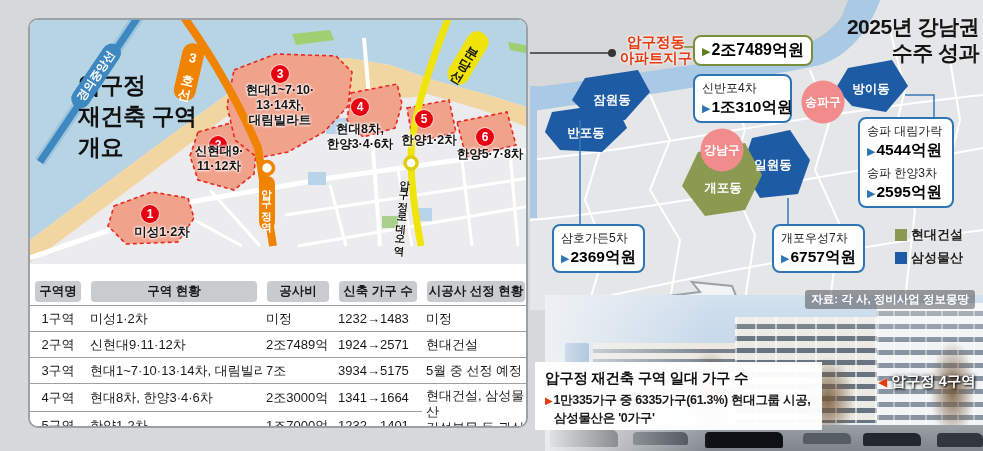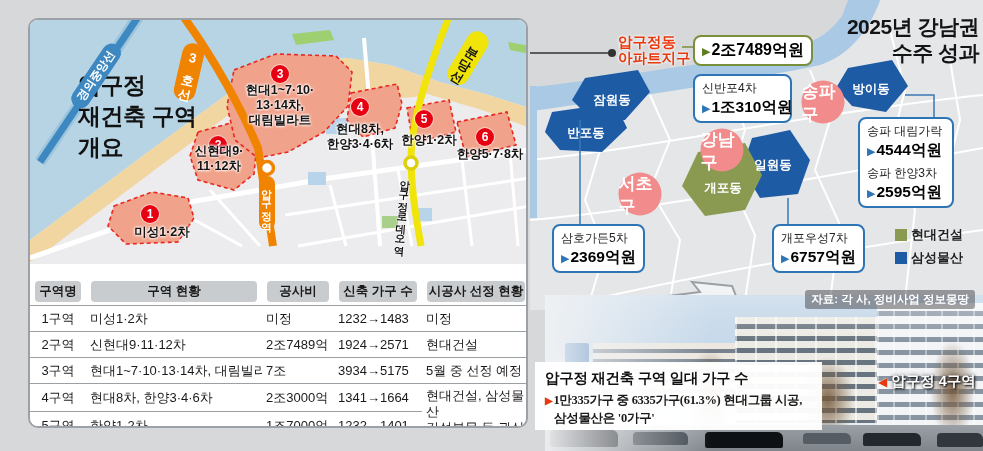--- a/index.html
+++ b/index.html
@@ -34,24 +34,24 @@
   th { padding:2px 2px 3px; }
   .hpill { display:block; margin:0 3px; background:#c9cccf; border-radius:4px; padding:2px 0; font-weight:700; font-size:12.5px; text-align:center; color:#1a1a1a; white-space:nowrap; }
   tbody td { padding:3.5px 4px; border-top:1px solid #9aa0a4; color:#1a1a1a; white-space:nowrap; overflow:hidden; }
   td.c-zone { text-align:center; }
   td.merged { vertical-align:middle; line-height:16px; white-space:normal; }
 
   
   .right-panel { position:absolute; left:530px; top:0; width:453px; height:320px; }
   .right-panel > svg { position:absolute; left:0; top:0; }
   .right-title { position:absolute; right:4px; top:14px; text-align:right; font-size:21px; line-height:26px; font-weight:800; color:#141414; letter-spacing:-0.5px; }
-  .callout-name { position:absolute; left:88px; top:34px; width:76px; font-size:14.5px; line-height:16px; font-weight:800;
+  .callout-name { position:absolute; left:88px; top:34px; width:76px; text-align:center; font-size:14.5px; line-height:16px; font-weight:800;
     color:#e8380d; text-shadow:0 0 3px #fff,0 0 3px #fff; }
   .dlabel { position:absolute; transform:translate(-50%,-50%); font-size:12.5px; font-weight:700; color:#fff; white-space:nowrap; }
-  .gu { position:absolute; width:43px; height:43px; border-radius:50%; background:#f28b8b; color:#fff; font-size:17px; font-weight:700;
+  .gu { position:absolute; width:43px; height:43px; border-radius:50%; background:#f28b8b; color:#fff; font-size:12px; font-weight:700;
     display:flex; align-items:center; justify-content:center; transform:translate(-50%,-50%); }
   .box { position:absolute; background:#fff; border-radius:8px; border:2px solid #2e75b5; padding:3px 7px; }
   .box.green { border-color:#7a8f3c; }
   .bname { font-size:12px; color:#222; white-space:nowrap; margin-top:1px; }
   .bamt { font-size:15.5px; font-weight:800; color:#000; white-space:nowrap; }
   .box1 .bamt { font-size:16px; }
   .arr { font-size:11px; color:#2e75b5; margin-right:1px; }
   .green .arr, .arr.green { color:#5f7d1e; }
   .legend { position:absolute; left:365px; top:226px; }
   .legend-row { display:flex; align-items:center; margin-bottom:5px; }
@@ -70,21 +70,21 @@
     background:repeating-linear-gradient(90deg,rgba(255,255,255,.4) 0 2px,transparent 2px 16px),repeating-linear-gradient(180deg,#f2f4f6 0 8px,#8894a2 8px 13px); }
   .bld4 { left:12px; top:62px; width:42px; height:42px; background:repeating-linear-gradient(180deg,#e4e7ea 0 5px,#aab2ba 5px 8px); opacity:.8; }
   .tree { position:absolute; background:radial-gradient(ellipse at center,rgba(118,90,60,.9),rgba(118,90,60,0) 70%); filter:blur(1px); }
   .road { position:absolute; left:0; bottom:0; width:100%; height:26px; background:linear-gradient(180deg,#9aa0a6,#7e848a); }
   .car { position:absolute; border-radius:4px 6px 2px 2px; }
   .haze { position:absolute; inset:0; background:linear-gradient(90deg,rgba(240,242,244,.95),rgba(240,242,244,0) 38%),linear-gradient(180deg,rgba(255,255,255,.4),rgba(255,255,255,0) 30%); }
   .sign { position:absolute; left:20px; top:48px; width:24px; height:32px; background:#2766b0; border-radius:3px; box-shadow:0 34px 0 -14px #555; }
 
   .photo-overlay { position:absolute; left:5px; top:362px; width:287px; height:68px; background:rgba(255,255,255,.96); padding:7px 10px 6px; }
   .po-title { font-size:14.5px; font-weight:800; color:#111; margin-bottom:4px; letter-spacing:-0.3px; }
-  .po-line { font-size:12.5px; font-weight:600; color:#1a1a1a; line-height:16.5px; letter-spacing:-0.3px;font-family:Liberation Serif, serif; }
+  .po-line { font-size:12.5px; font-weight:600; color:#1a1a1a; line-height:16.5px; letter-spacing:-0.3px; }
   .po-line .pm { color:#e8380d; font-size:10px; margin-right:1px; }
   .po-line2 { padding-left:9px; }
   .photo-label { position:absolute; left:348px; top:372px; font-size:14.5px; font-weight:800; color:#fff;
     text-shadow:1px 1px 2px #000,0 0 4px rgba(0,0,0,.7); white-space:nowrap; }
   .photo-label .mk { color:#e8380d; font-size:12px; text-shadow:0 0 2px #fff; }
   .photo-source { position:absolute; right:8px; bottom:11px; font-size:11.5px; font-weight:600; color:#fff;
     background:rgba(50,50,55,.45); padding:2px 6px; border-radius:3px; white-space:nowrap; }
 </style>
 </head>
 <body>
@@ -305,21 +305,20 @@
       <div>아파트지구</div>
     </div>
 
     <div class="dlabel" style="left:82px;top:100px">잠원동</div>
     <div class="dlabel" style="left:56px;top:133px">반포동</div>
     <div class="dlabel" style="left:341px;top:89px">방이동</div>
     <div class="dlabel" style="left:243px;top:165px">일원동</div>
     <div class="dlabel" style="left:193px;top:188px">개포동</div>
 
     <div class="gu" style="left:192px;top:150px">강남구</div>
-    <div class="gu" style="left:110px;top:194px">서초구</div>
     <div class="gu" style="left:293px;top:102px">송파구</div>
 
     <div class="box green box1" style="left:163px;top:35px">
       <div class="bamt"><span class="arr green">▶</span><span>2조7489억원</span></div>
     </div>
     <div class="box" style="left:163px;top:74px;width:99px">
       <div class="bname">신반포4차</div>
       <div class="bamt"><span class="arr">▶</span><span>1조310억원</span></div>
     </div>
     <div class="box" style="left:328px;top:117px;width:96px">

